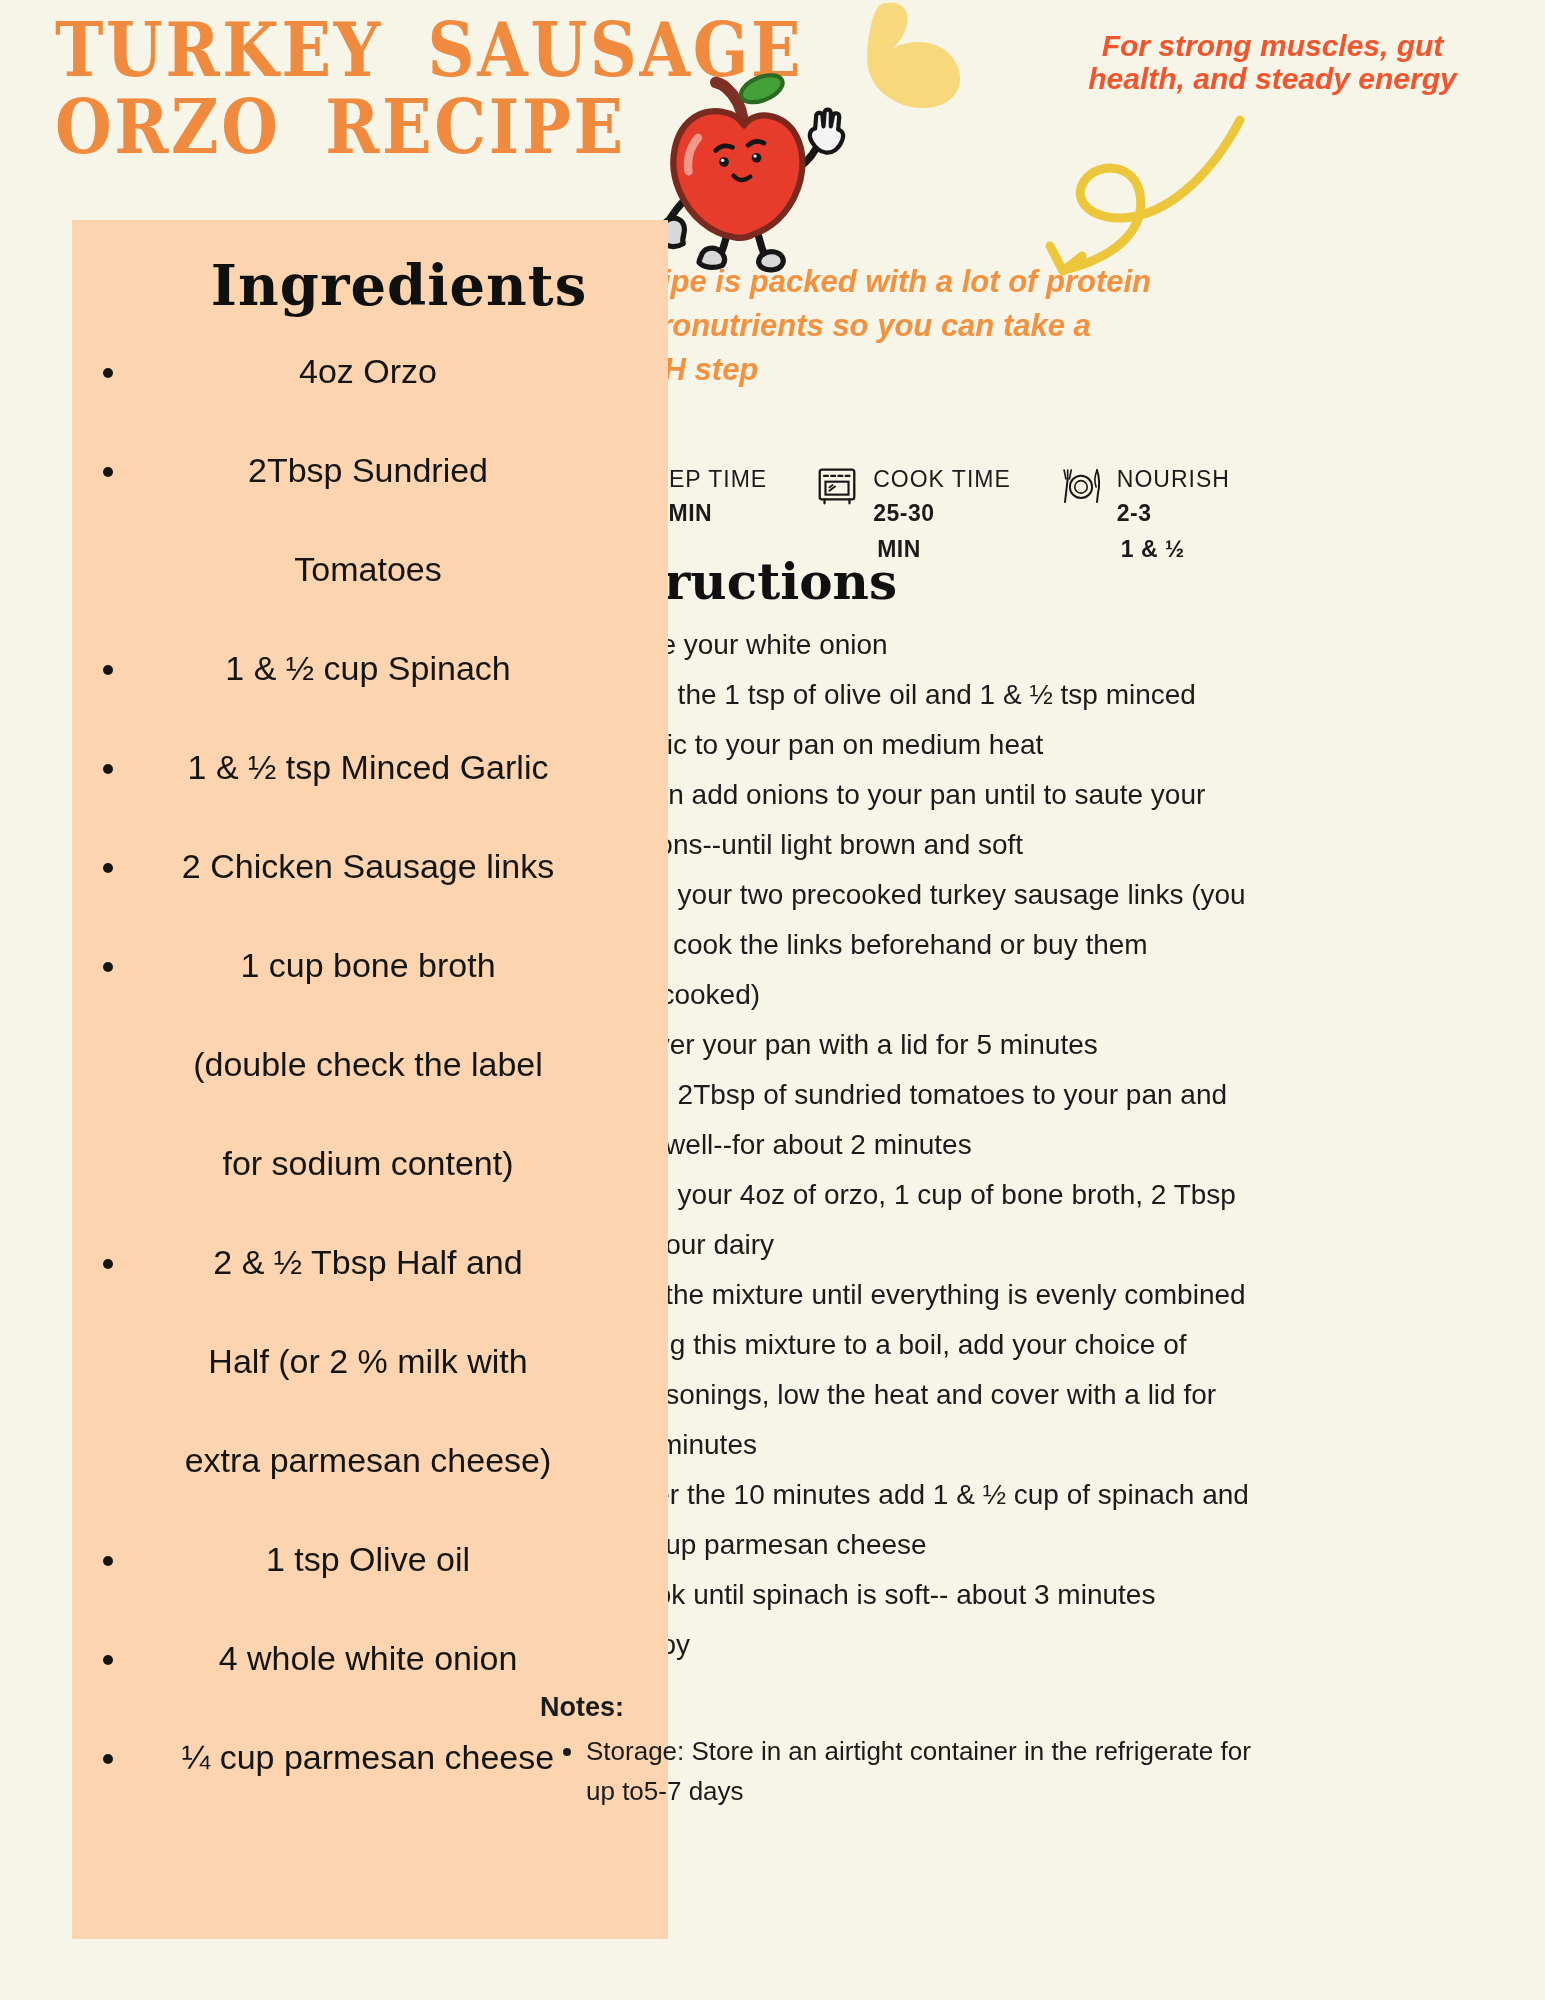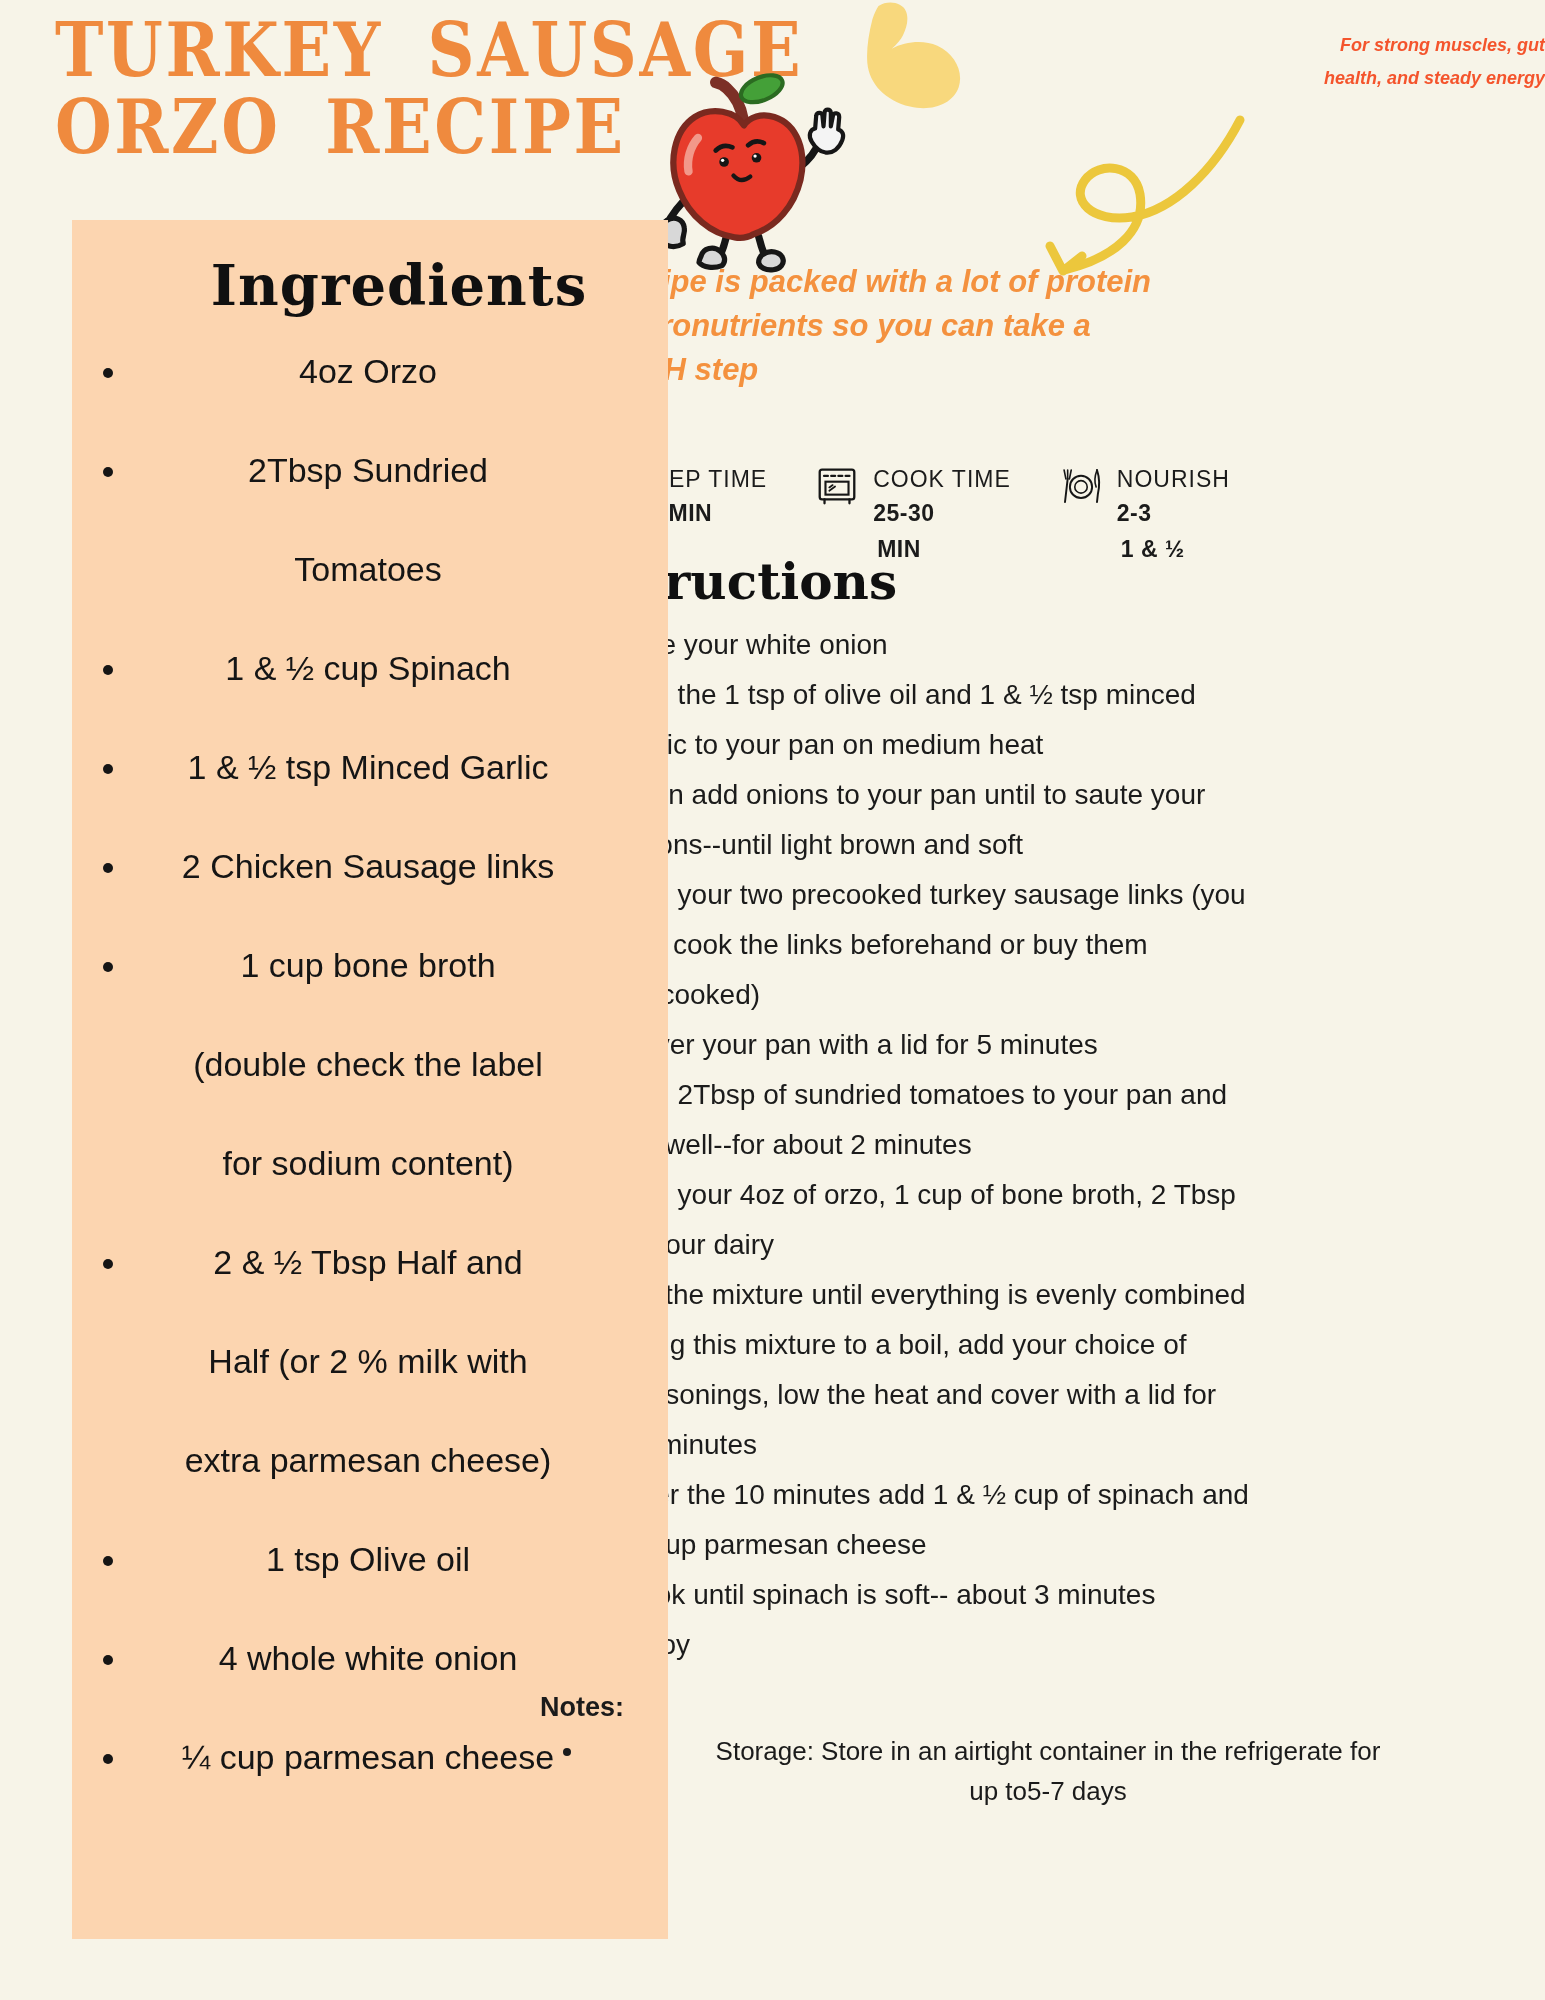--- a/index.html
+++ b/index.html
@@ -20,21 +20,21 @@
     font-size:74px;line-height:77px;color:var(--title,#ef8a3e);
     letter-spacing:3px;word-spacing:22px;
     transform:scaleX(0.88);transform-origin:left top;white-space:nowrap;
   }
   .title span{display:block;}
   
   .bicep{position:absolute;left:845px;top:2px;width:132px;height:104px;}
   
   .callout{position:absolute;left:1000px;top:20px;width:545px;text-align:center;color:var(--accent,#f4542c);}
   .callout-heading{font-size:28px;font-weight:bold;letter-spacing:.5px;}
-  .callout-sub{font-size:18px;font-weight:bold;font-style:italic;line-height:33px;text-align:right;}
+  .callout-sub{font-size:30px;font-weight:bold;font-style:italic;line-height:33px;}
   .callout-sub:first-of-type{margin-top:9px;}
   
   .apple{position:absolute;left:632px;top:50px;width:225px;height:222px;}
   
   .arrow{position:absolute;left:942px;top:112px;width:310px;height:162px;}
   
   .intro{
     position:absolute;left:543px;top:260px;width:720px;
     font-size:31px;font-weight:bold;font-style:italic;line-height:44px;
     color:var(--intro,#f4913e);white-space:pre-line;
@@ -68,21 +68,21 @@
     margin:32px 0 0 58px;letter-spacing:1px;
   }
   .ingredients-list{
     margin:4px 0 0 14px;padding-left:44px;width:520px;
     font-size:34px;line-height:99px;list-style:disc;color:#151515;
   }
   .ingredient-item span{white-space:pre-line;}
   
   .notes{position:absolute;left:540px;top:1692px;width:970px;}
   .notes-heading{font-size:27px;font-weight:bold;}
-  .notes-list{margin-top:8px;padding-left:46px;list-style:disc;font-size:26px;line-height:40px;text-align:center;}
+  .notes-list{margin-top:8px;padding-left:46px;list-style:disc;font-size:26px;line-height:40px;}
   .note-item span{white-space:pre-line;}
 </style>
 </head>
 <body>
 
 <div class="page">
 
   <h1 class="title">
     <span>TURKEY SAUSAGE</span>
     <span>ORZO RECIPE</span>

